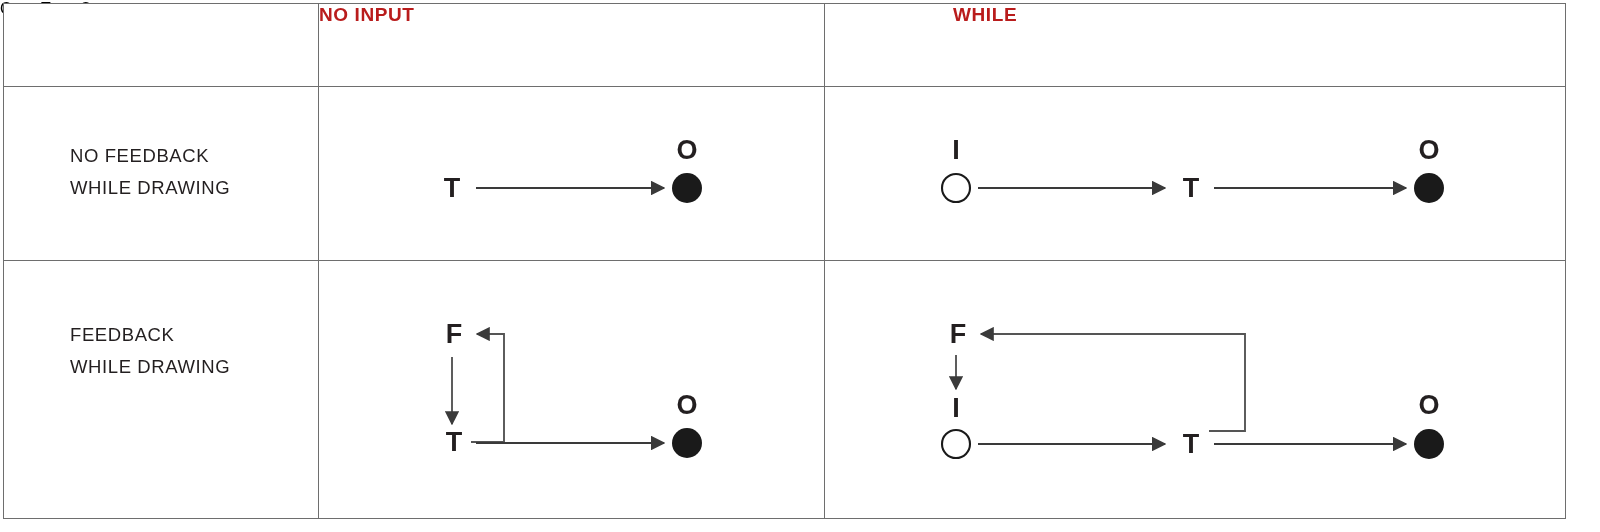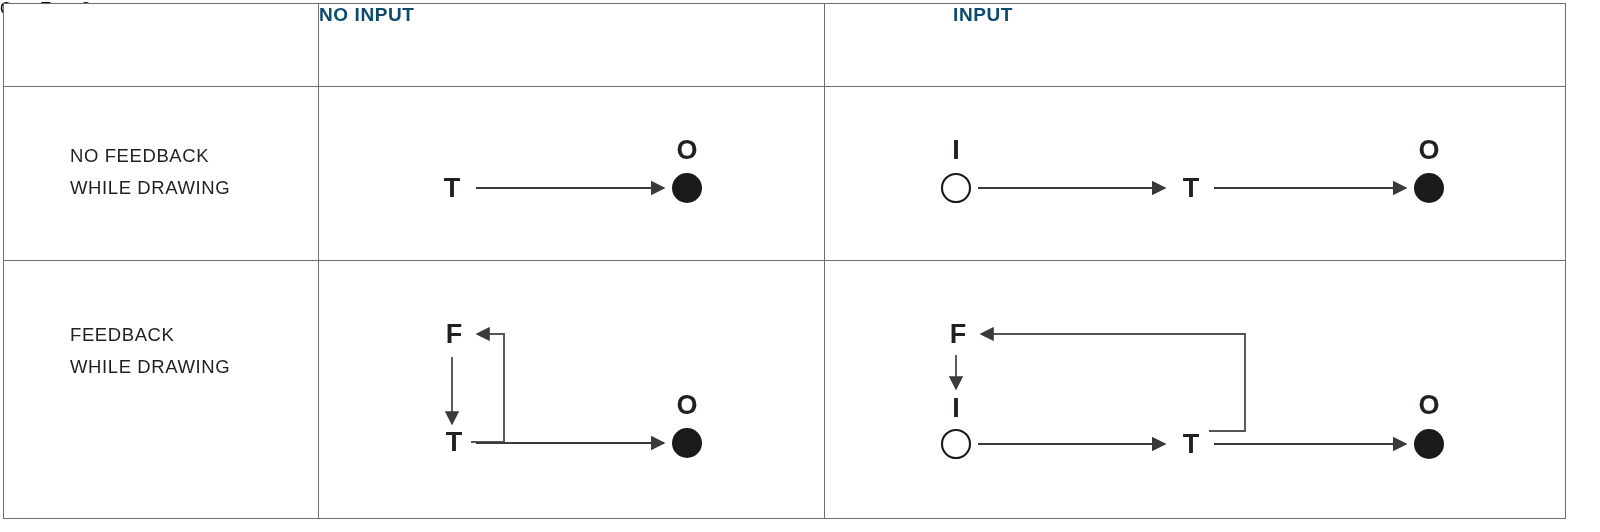--- a/index.html
+++ b/index.html
@@ -39,21 +39,21 @@
 
   .row-head  { height: 83px; }
   .row-nofb  { height: 174px; }
   .row-fb    { height: 258px; }
 
   
   .col-header {
     font-size: 19px;
     font-weight: bold;
     letter-spacing: 0.6px;
-    color: #0c4a6e;
+    color: #b91c1c;
     padding-left: 130px;
     padding-top: 33px;
   }
   .col-header.input-pad { padding-left: 128px; }
 
   
   .row-label {
     font-size: 18.5px;
     font-weight: normal;
     letter-spacing: 0.6px;
@@ -102,21 +102,21 @@
     <colgroup>
       <col class="col-rowlabel">
       <col class="col-noinput">
       <col class="col-input">
     </colgroup>
     <tbody>
 
       <tr class="row-head">
         <td></td>
         <td class="col-header">NO INPUT</td>
-        <td class="col-header input-pad">INPUT</td>
+        <td class="col-header input-pad">WHILE</td>
       </tr>
 
       <tr class="row-nofb">
         <td>
           <div class="row-label nofb-pad">
             <div>NO FEEDBACK</div>
             <div>WHILE DRAWING</div>
           </div>
         </td>
 

